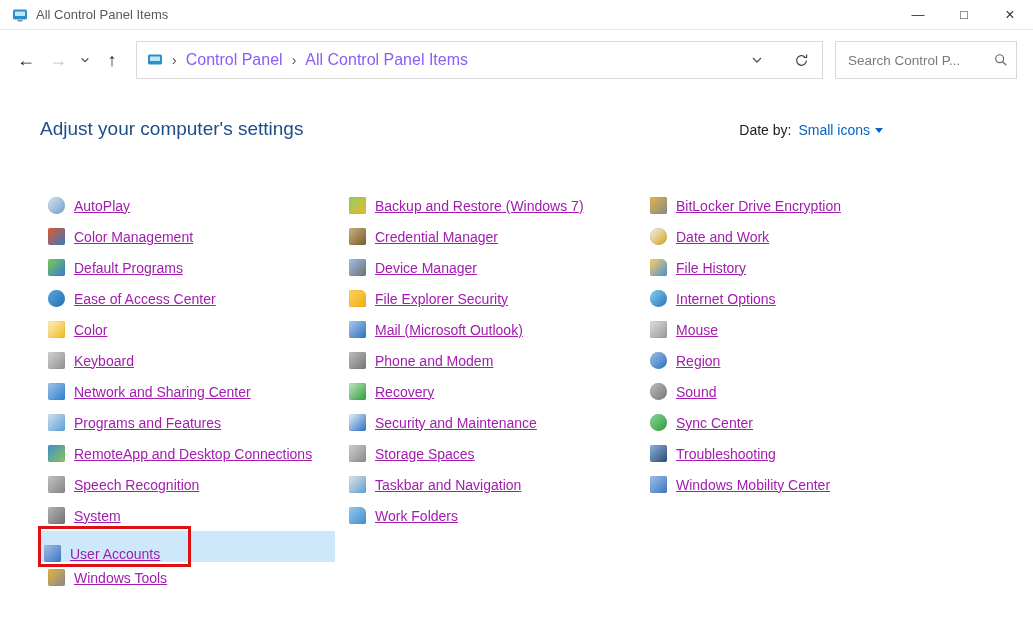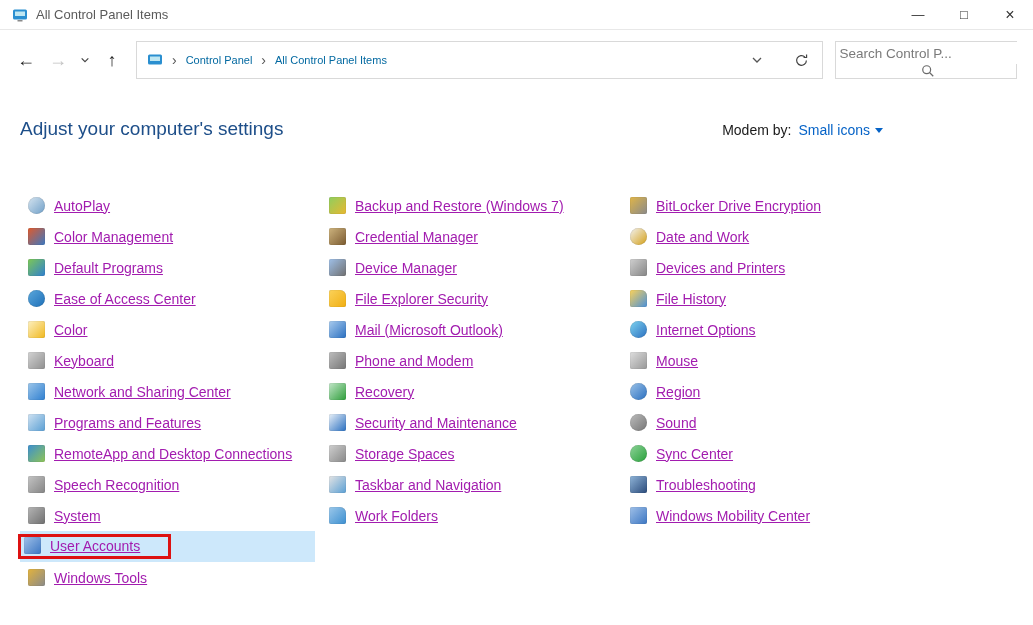--- a/index.html
+++ b/index.html
@@ -16,47 +16,47 @@
 
   
   .navbar { display:flex; align-items:center; height:60px; padding:0 16px 0 10px; background:#fff; }
   .nav-btn { width:32px; height:32px; border:none; background:transparent; font-size:18px;
     color:#1f1f1f; display:flex; align-items:center; justify-content:center; font-family:inherit; }
   .nav-btn.disabled { color:#c3c3c3; }
   .nav-btn.small { width:22px; }
   .addressbar { flex:1; display:flex; align-items:center; height:38px; border:1px solid #d9d9d9;
     background:#fff; padding:0 6px 0 10px; margin-left:8px; }
   .crumb-sep { color:#555; font-size:14px; padding:0 9px; }
-  .crumb { font-size:11px; color:#0369a1; white-space:nowrap; cursor:default; }
+  .crumb { font-size:16px; color:#8b5cf6; white-space:nowrap; cursor:default; }
   .addr-spacer { flex:1; }
   .icon-btn { width:30px; height:30px; border:none; background:transparent;
     display:flex; align-items:center; justify-content:center; }
   .searchbox { width:182px; height:38px; border:1px solid #d9d9d9; background:#fff;
-    display:flex; align-items:center; margin-left:12px; padding:0 8px 0 12px;flex-direction:column; }
+    display:flex; align-items:center; margin-left:12px; padding:0 8px 0 12px; }
   .searchbox input { flex:1; min-width:0; border:none; outline:none; font-size:13.5px;
     color:#333; font-family:inherit; }
   .searchbox input::placeholder { color:#7a7a7a; }
 
   
-  .content { padding:0 20px; }
+  .content { padding:0 20px;margin-left:20px; }
   .content-header { display:flex; align-items:baseline; margin-top:28px; }
   .page-title { font-size:19px; font-weight:400; color:#1d4e89; }
   .viewby { margin-left:auto; display:flex; align-items:center; font-size:14px; color:#1a1a1a; padding-right:130px; }
   .viewby-link { color:#0663c7; margin-left:7px; display:flex; align-items:center; cursor:default; }
   .caret { width:0; height:0; border-left:4px solid transparent; border-right:4px solid transparent;
     border-top:5px solid #0663c7; margin-left:5px; display:inline-block; }
 
   
   .columns { display:flex; margin-top:50px; }
   .cp-col { width:301px; flex:0 0 auto; }
   .cp-col:last-child { flex:1; }
   .cp-item { display:flex; align-items:center; height:31px; padding-left:4px; width:295px; }
   .cp-item.selected { background:#cde8fb; }
   .cp-inner { display:inline-flex; align-items:center; gap:9px; padding:2px 4px; }
-  .cp-inner.annotated { border:3px solid #dd1111; padding:0 28px 2px 3px; margin-left:-6px; }
+  .cp-inner.annotated { border:3px solid #dd1111; padding:16px 28px 2px 3px; margin-left:-6px; }
   .cp-icon { width:17px; height:17px; border-radius:2px; flex:0 0 auto;
     box-shadow:inset 0 0 1px rgba(0,0,0,.35); }
   .cp-icon.circle { border-radius:50%; }
   .cp-icon.folder { border-radius:2px 6px 2px 2px; }
   .cp-label { font-size:14px; color:#a21caf; white-space:nowrap; cursor:default;text-decoration:underline; }
 </style>
 </head>
 <body>
 
 <div class="titlebar">
@@ -118,21 +118,21 @@
         <path d="M10 10l4 4" stroke="#6a6a6a" stroke-width="1.4"></path>
       </svg>
     </span>
   </div>
 </div>
 
 <div class="content">
   <div class="content-header">
     <h1 class="page-title">Adjust your computer's settings</h1>
     <div class="viewby">
-      <span>Modem by:</span>
+      <span>Date by:</span>
       <span class="viewby-link">
         <span>Small icons</span>
         <span class="caret"></span>
       </span>
     </div>
   </div>
   <div class="columns" id="columns">
       <div class="cp-col">
         <div class="cp-item">
           <span class="cp-inner">
@@ -289,26 +289,20 @@
           </span>
         </div>
         <div class="cp-item">
           <span class="cp-inner">
             <span class="cp-icon circle" style="background: linear-gradient(135deg, rgb(243, 243, 243), rgb(212, 160, 23));"></span>
             <span class="cp-label">Date and Work</span>
           </span>
         </div>
         <div class="cp-item">
           <span class="cp-inner">
-            <span class="cp-icon square" style="background: linear-gradient(135deg, rgb(207, 207, 207), rgb(133, 133, 133));"></span>
-            <span class="cp-label">Devices and Printers</span>
-          </span>
-        </div>
-        <div class="cp-item">
-          <span class="cp-inner">
             <span class="cp-icon folder" style="background: linear-gradient(135deg, rgb(251, 210, 90), rgb(74, 144, 217));"></span>
             <span class="cp-label">File History</span>
           </span>
         </div>
         <div class="cp-item">
           <span class="cp-inner">
             <span class="cp-icon circle" style="background: linear-gradient(135deg, rgb(127, 212, 240), rgb(42, 111, 192));"></span>
             <span class="cp-label">Internet Options</span>
           </span>
         </div>

